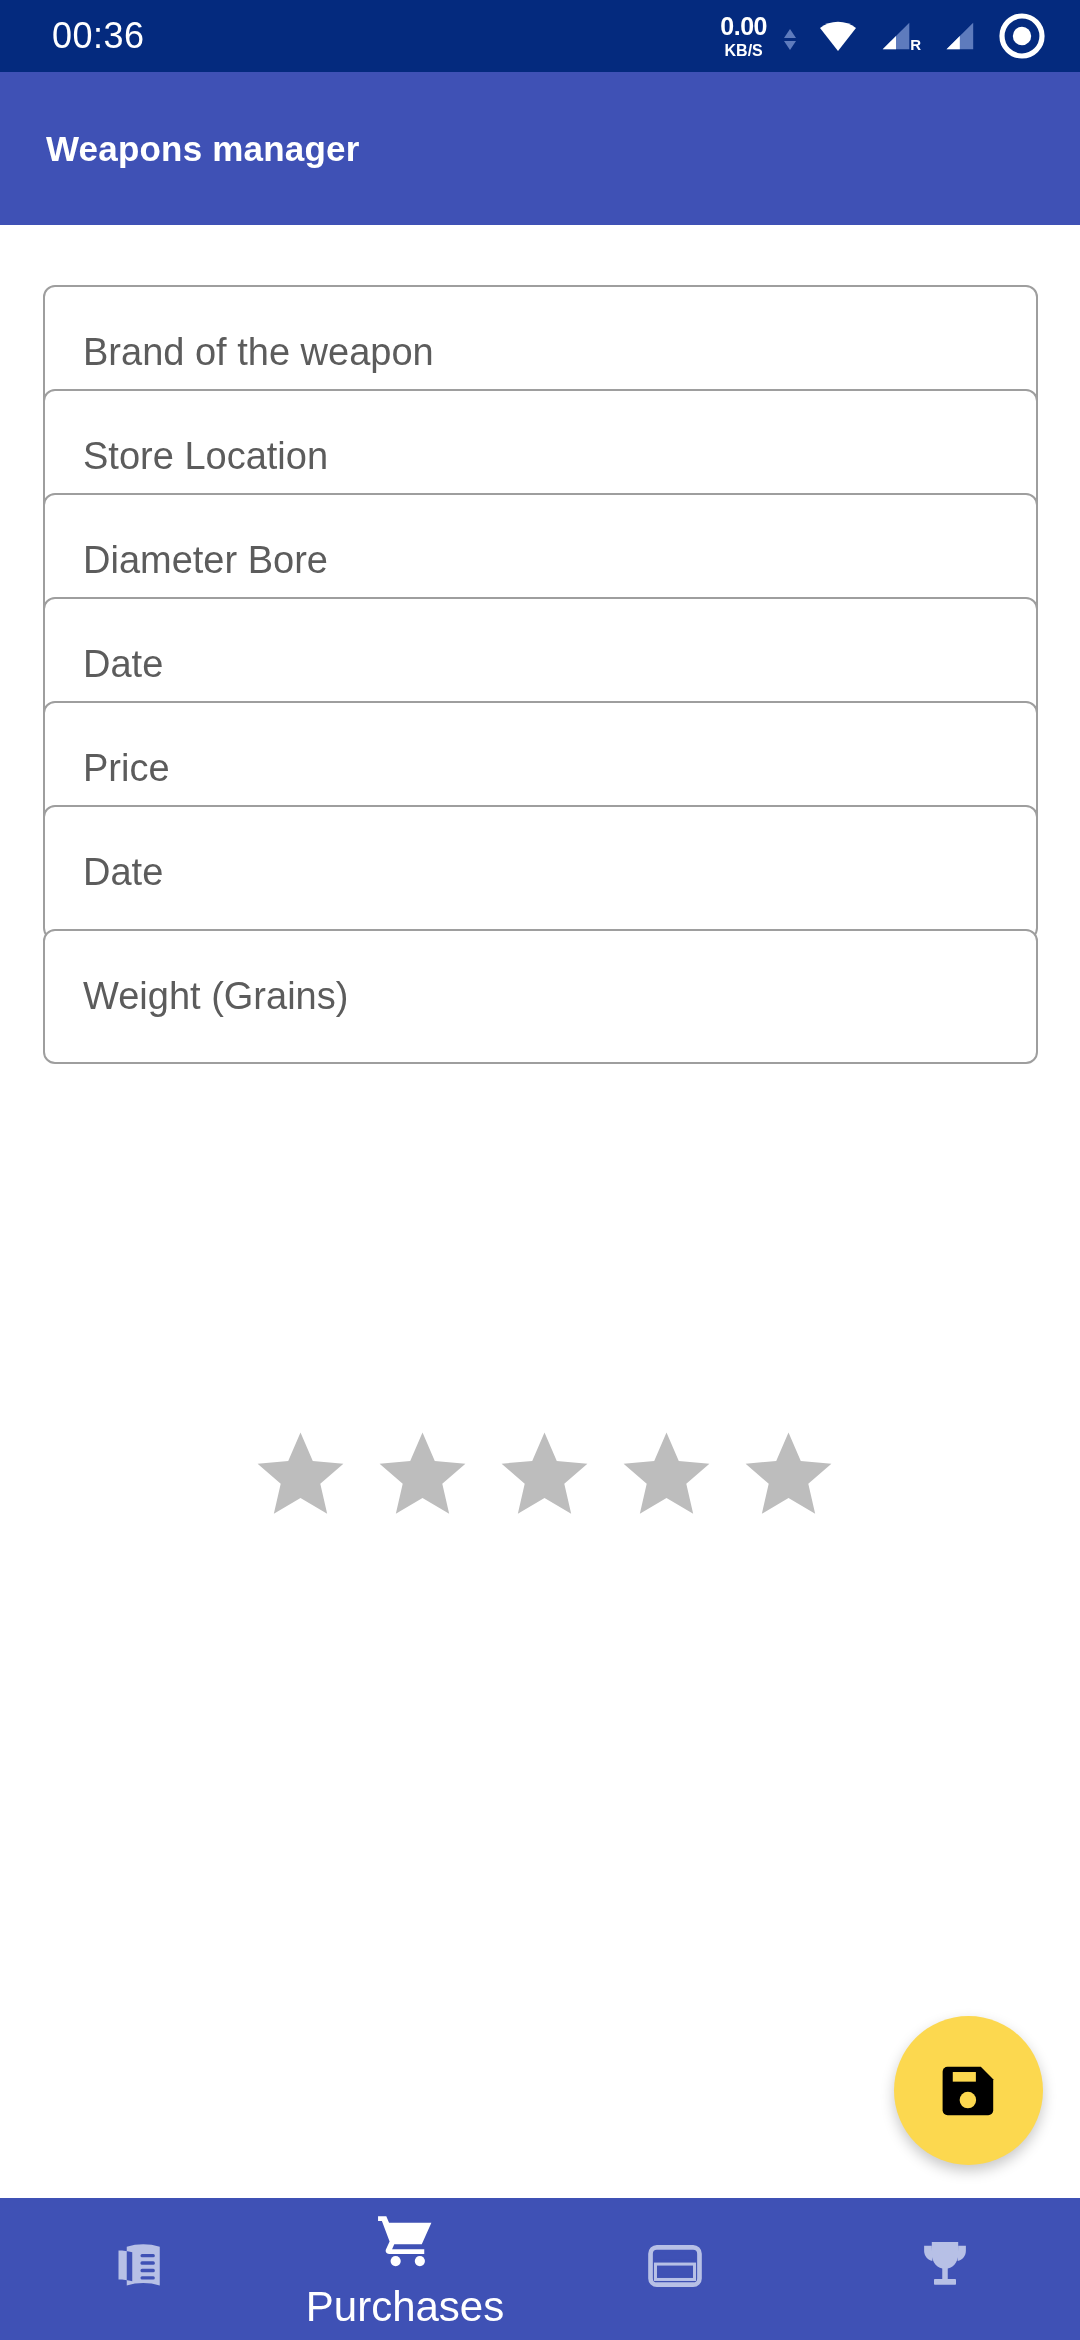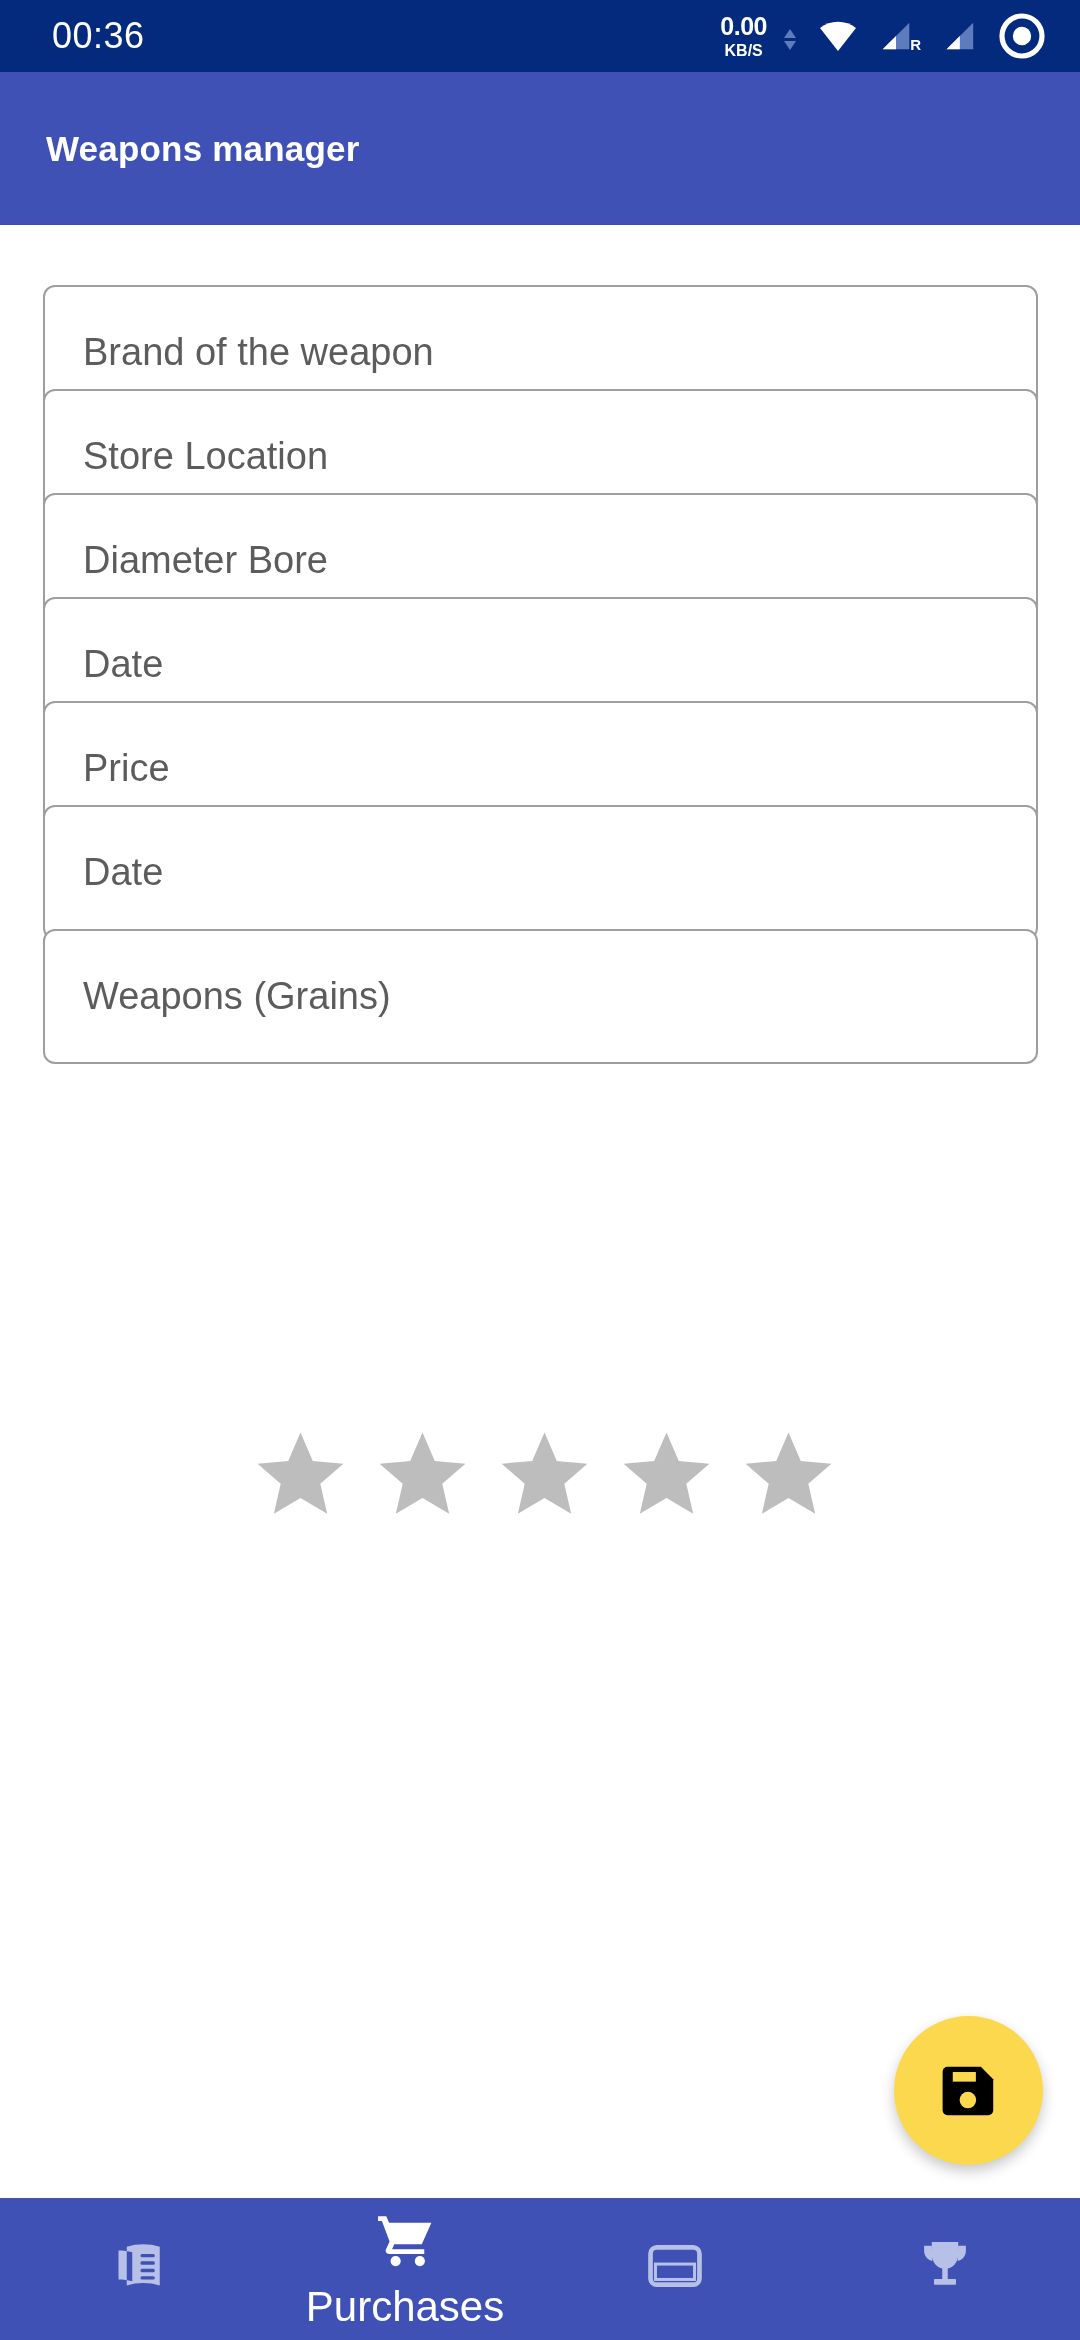--- a/index.html
+++ b/index.html
@@ -215,21 +215,21 @@
     <div class="field" style="top:372px;">
         <span class="field-placeholder">Date</span>
       </div>
     <div class="field" style="top:476px;">
         <span class="field-placeholder">Price</span>
       </div>
     <div class="field" style="top:580px;">
         <span class="field-placeholder">Date</span>
       </div>
     <div class="field" style="top:704px;">
-        <span class="field-placeholder">Weapons (Grains)</span>
+        <span class="field-placeholder">Weight (Grains)</span>
       </div>
 
     <div class="stars">
       <svg class="star" width="105" height="100" viewBox="0 0 24 24">
           <path d="M12 2.3 L14.95 9.1 L22.3 9.75 L16.75 14.6 L18.4 21.8 L12 17.98 L5.6 21.8 L7.25 14.6 L1.7 9.75 L9.05 9.1 Z" fill="#bdbdbd"></path>
         </svg>
       <svg class="star" width="105" height="100" viewBox="0 0 24 24">
           <path d="M12 2.3 L14.95 9.1 L22.3 9.75 L16.75 14.6 L18.4 21.8 L12 17.98 L5.6 21.8 L7.25 14.6 L1.7 9.75 L9.05 9.1 Z" fill="#bdbdbd"></path>
         </svg>
       <svg class="star" width="105" height="100" viewBox="0 0 24 24">

